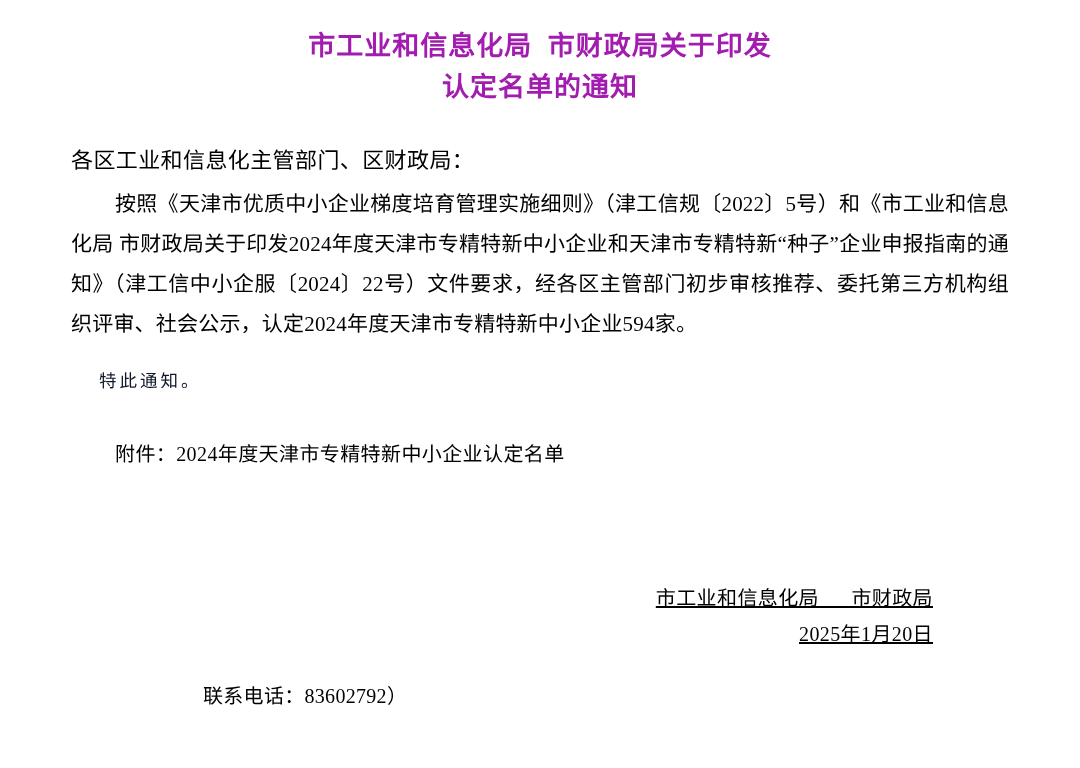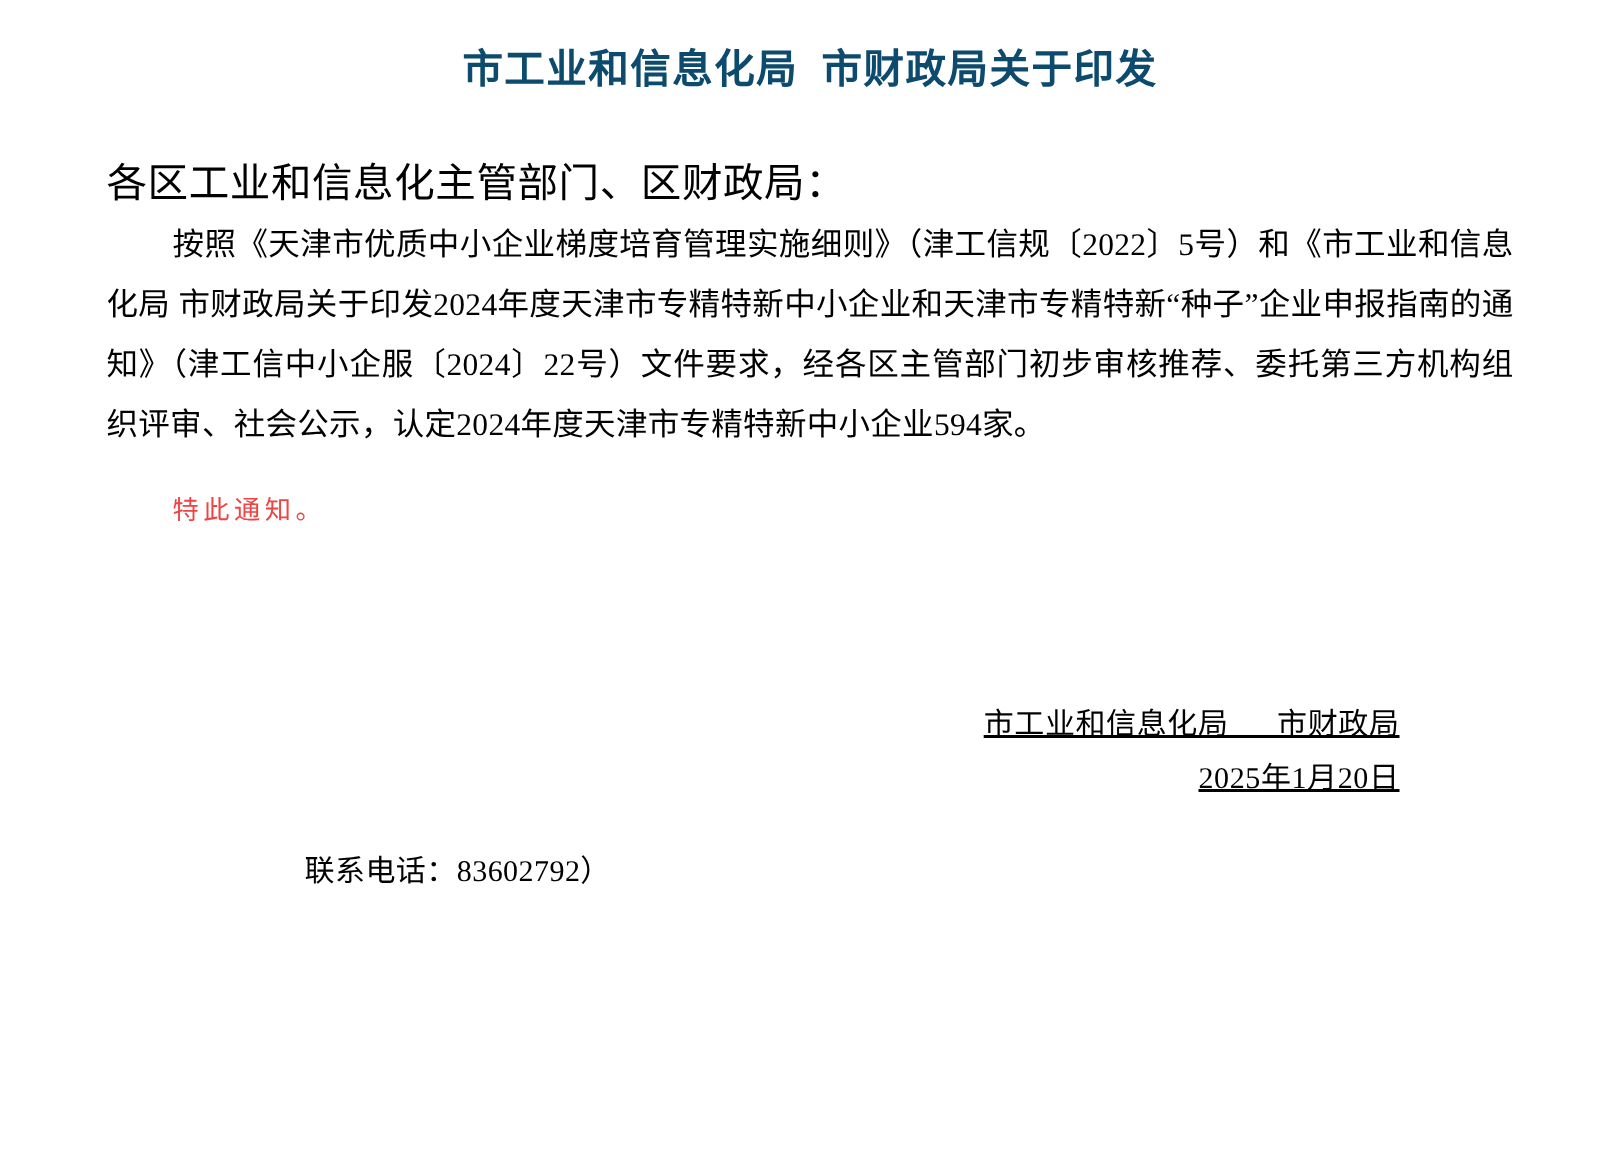--- a/index.html
+++ b/index.html
@@ -22,54 +22,55 @@
     box-sizing: border-box;
     background: #fff;
   }
   .doc-title {
     text-align: center;
     font-family: "Liberation Serif", "DejaVu Serif", serif;
     font-weight: bold;
     font-size: 27px;
     line-height: 41px;
     letter-spacing: 1px;
-    color: #0c4a6e;
+    color: #a21caf;
     padding-top: 26px;
   }
   .doc-title .line {
     display: block;
     white-space: pre;
   }
   .body-block {
     margin: 0 auto;
     width: 938px;
     padding-top: 38px;
   }
   .salutation {
-    font-size: 27px;
+    font-size: 22px;
     line-height: 34px;
     letter-spacing: 0.4px;
+    font-family: Liberation Mono, monospace;
   }
   .para {
     font-size: 21px;
     line-height: 40px;
     letter-spacing: 0.2px;
     text-align: justify;
     text-justify: inter-ideograph;
     margin-top: 4px;
   }
   .para .indent {
     display: inline-block;
     width: 44px;
   }
   .notice-line {
     margin-top: 22px;
-    margin-left: 44px;
+    margin-left: 28px;
     font-size: 17.5px;
-    color: #ef4444;
+    color: #0f172a;
     letter-spacing: 3px;
     line-height: 30px;
   }
   .attachment {
     margin-top: 42px;
     margin-left: 44px;
     font-size: 20px;
     line-height: 32px;
     letter-spacing: 0.4px;
   }
@@ -100,30 +101,32 @@
     margin-left: 88px;
   }
 </style>
 </head>
 <body>
 
 <div class="page">
 
   <div class="doc-title">
     <span class="line">市工业和信息化局  市财政局关于印发</span>
+    <span class="line">认定名单的通知</span>
   </div>
 
   <div class="body-block">
 
     <div class="salutation">各区工业和信息化主管部门、区财政局：</div>
 
     <div class="para"><span class="indent"></span><span>按照《天津市优质中小企业梯度培育管理实施细则》（津工信规〔2022〕5号）和《市工业和信息化局 市财政局关于印发2024年度天津市专精特新中小企业和天津市专精特新“种子”企业申报指南的通知》（津工信中小企服〔2024〕22号）文件要求，经各区主管部门初步审核推荐、委托第三方机构组织评审、社会公示，认定2024年度天津市专精特新中小企业594家。</span></div>
 
     <div class="notice-line">特此通知。</div>
 
+    <div class="attachment">附件：2024年度天津市专精特新中小企业认定名单</div>
 
     <div class="signature">
       <div class="org">市工业和信息化局      市财政局</div>
       <div class="date">2025年1月20日</div>
     </div>
 
     <div class="contact">
       <span class="sub">联系电话：83602792）</span>
     </div>
 

